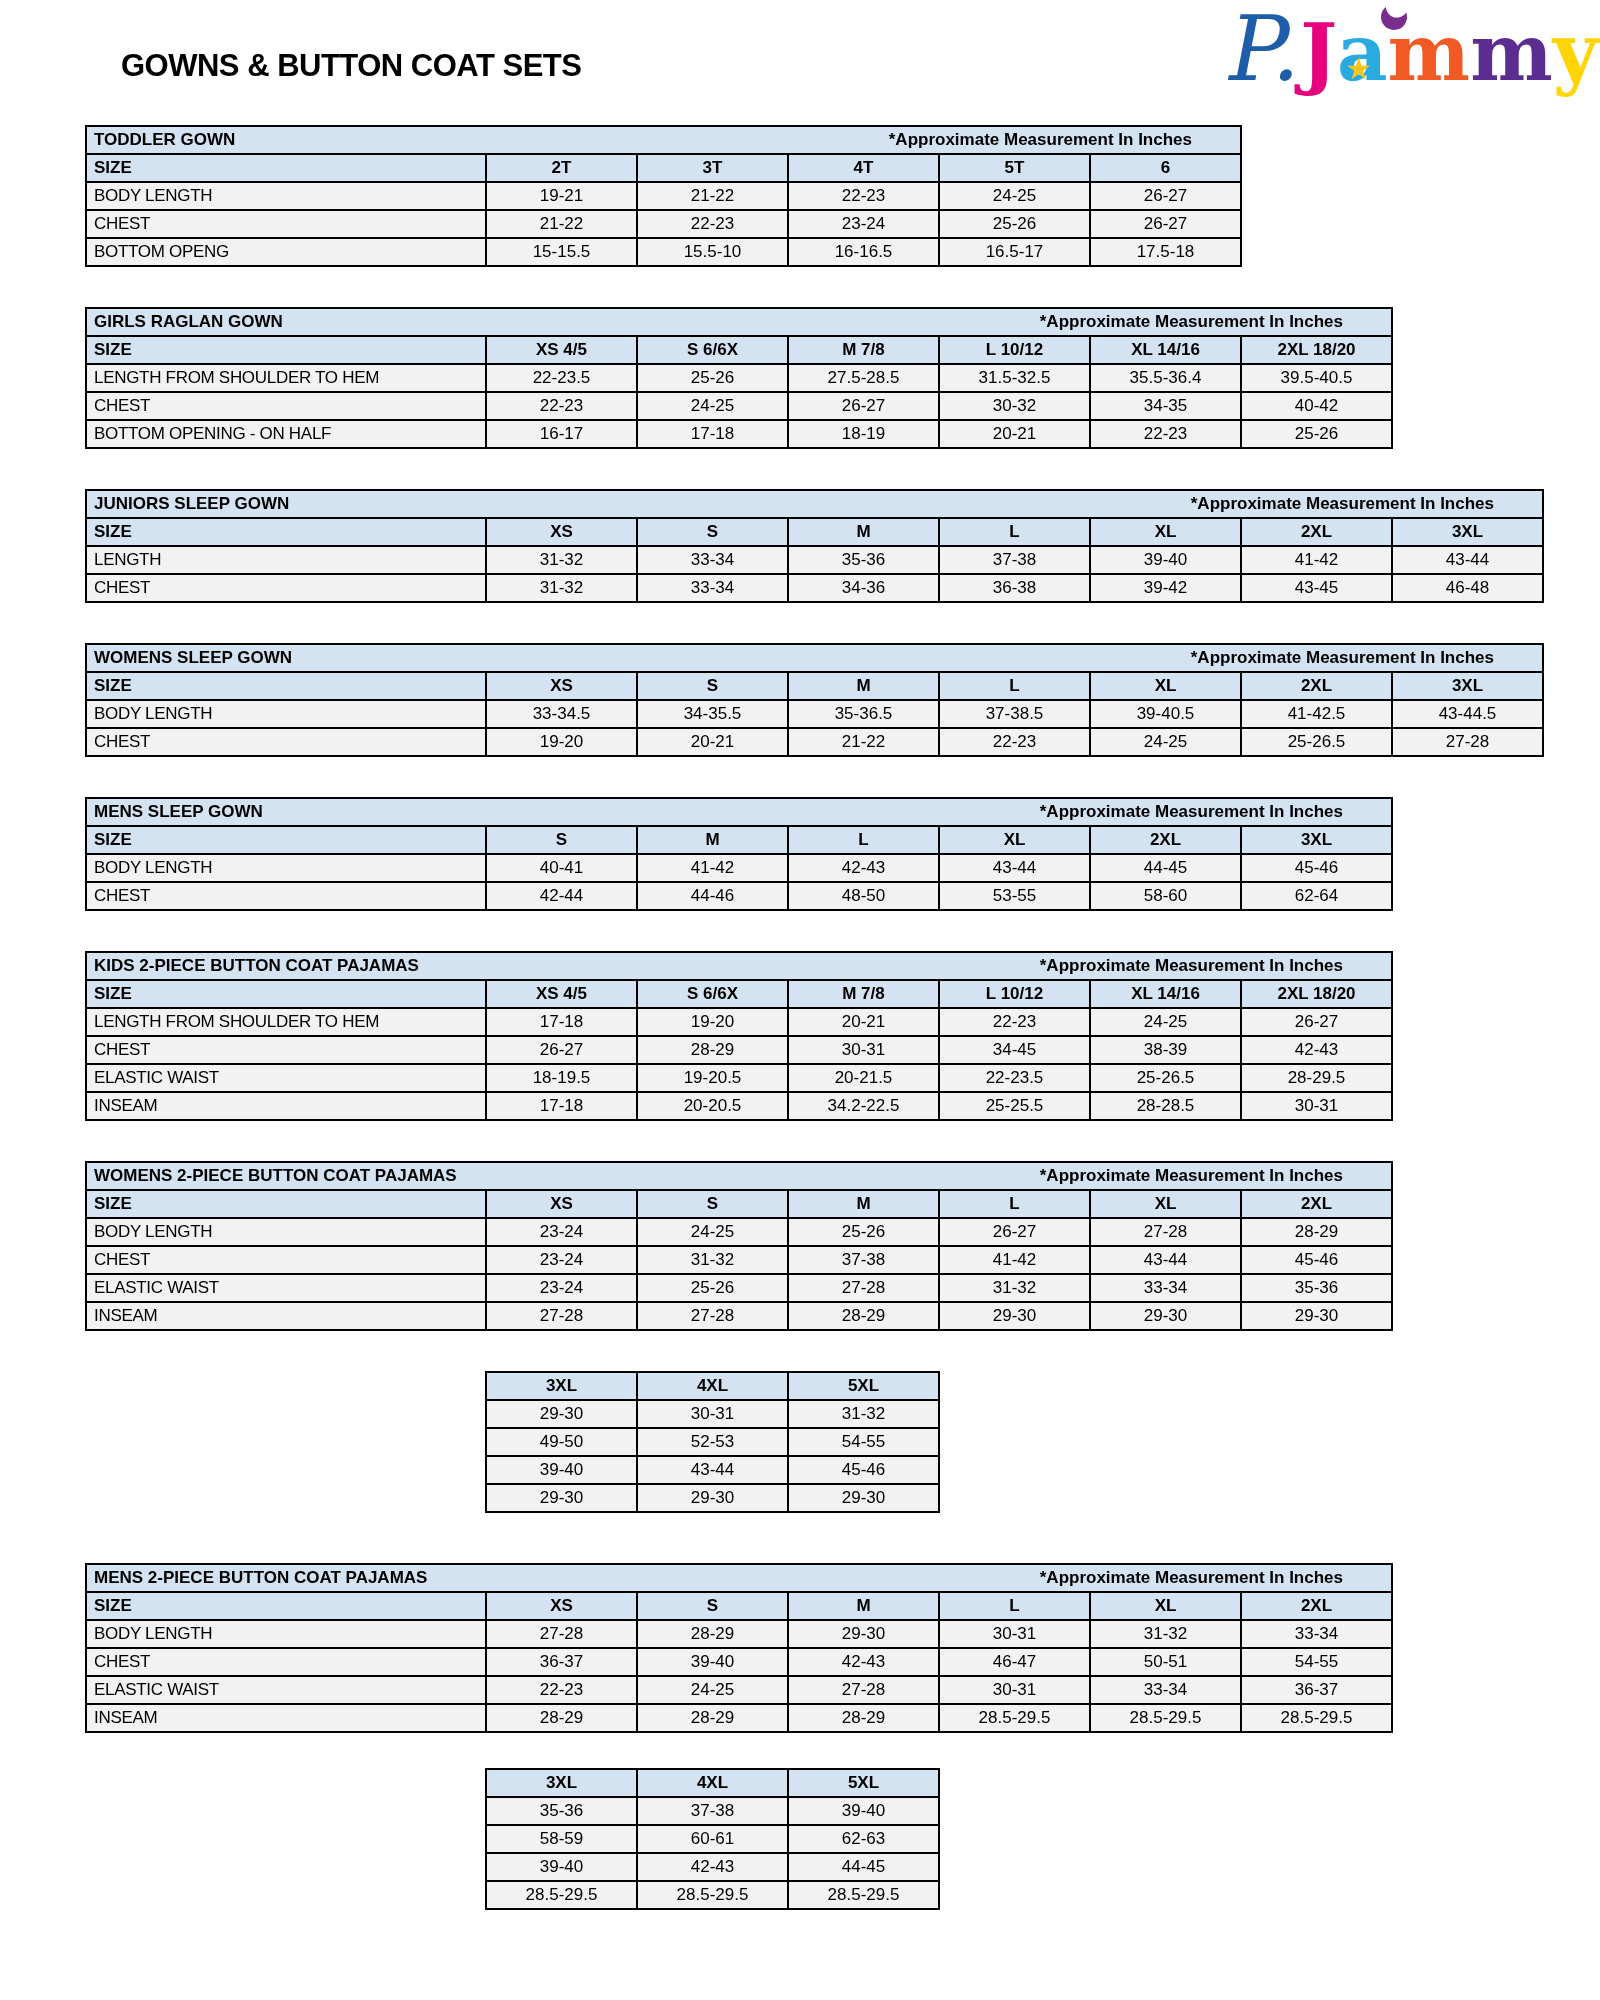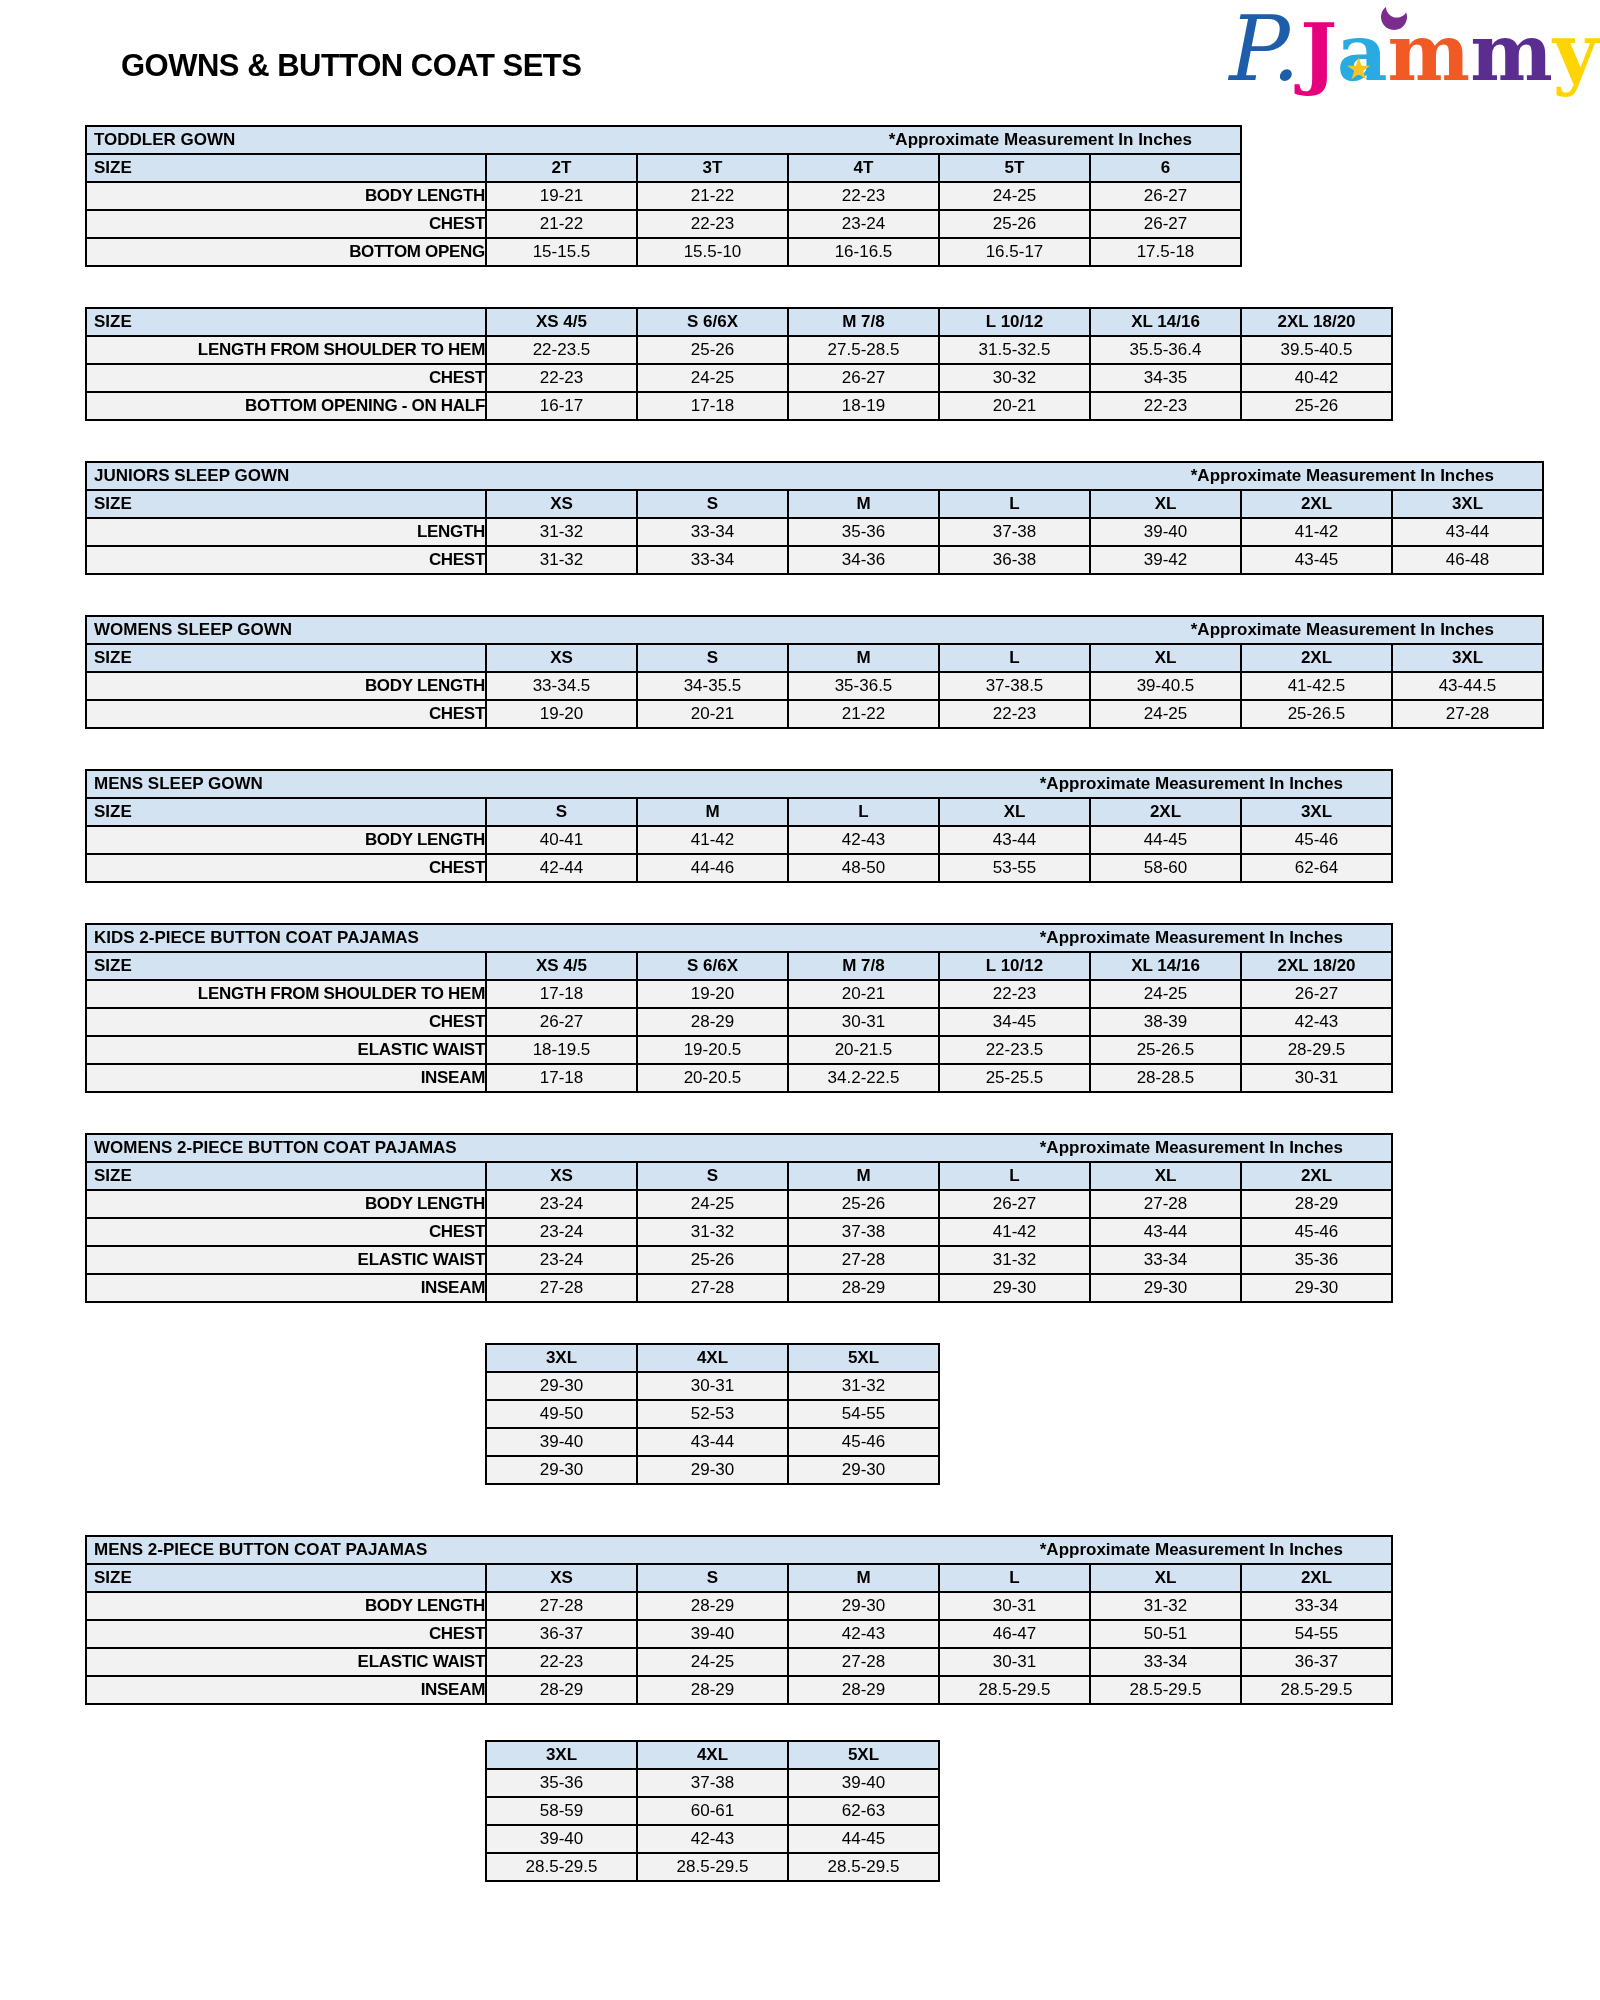--- a/index.html
+++ b/index.html
@@ -44,22 +44,22 @@
     overflow:hidden;white-space:nowrap;
   }
   .title-row th{background:#d3e3f1;border:2px solid #000;}
   .title-flex{
     display:flex;justify-content:space-between;align-items:center;
     padding:0 48px 0 7px;font-weight:bold;font-size:17px;
   }
   .size-row th{background:#d3e3f1;text-align:center;font-weight:bold;}
   th.size-label{text-align:left;padding-left:7px;}
   td.row-label{
-    text-align:right;padding-left:7px;background:#f2f2f2;
-    font-weight:bold;letter-spacing:-0.3px;
+    text-align:left;padding-left:7px;background:#f2f2f2;
+    font-weight:normal;letter-spacing:-0.3px;
   }
   td.size-cell{text-align:center;background:#f2f2f2;}
 </style>
 </head>
 <body>
 
 <h1 class="doc-title">GOWNS &amp; BUTTON COAT SETS</h1>
 
 <div class="logo">
   <span id="logo-letters"><span class="p" style="color: rgb(29, 93, 169);">P.</span><span class="slab" style="color: rgb(230, 0, 126);">J</span><span class="slab" style="color: rgb(41, 171, 226);">a</span><span class="slab" style="color: rgb(241, 90, 36);">m</span><span class="slab" style="color: rgb(91, 45, 144);">m</span><span class="slab" style="color: rgb(255, 212, 0);">y</span></span>
@@ -127,20 +127,28 @@
         <colgroup>
           <col style="width: 400px;">
           <col style="width: 151px;">
           <col style="width: 151px;">
           <col style="width: 151px;">
           <col style="width: 151px;">
           <col style="width: 151px;">
           <col style="width: 151px;">
         </colgroup>
         <tbody>
+          <tr class="title-row">
+            <th colspan="7">
+              <div class="title-flex">
+                <span>GIRLS RAGLAN GOWN</span>
+                <span>*Approximate Measurement In Inches</span>
+              </div>
+            </th>
+          </tr>
           <tr class="size-row">
             <th class="size-label">SIZE</th>
             <th>XS 4/5</th>
             <th>S 6/6X</th>
             <th>M 7/8</th>
             <th>L 10/12</th>
             <th>XL 14/16</th>
             <th>2XL 18/20</th>
           </tr>
           <tr>

